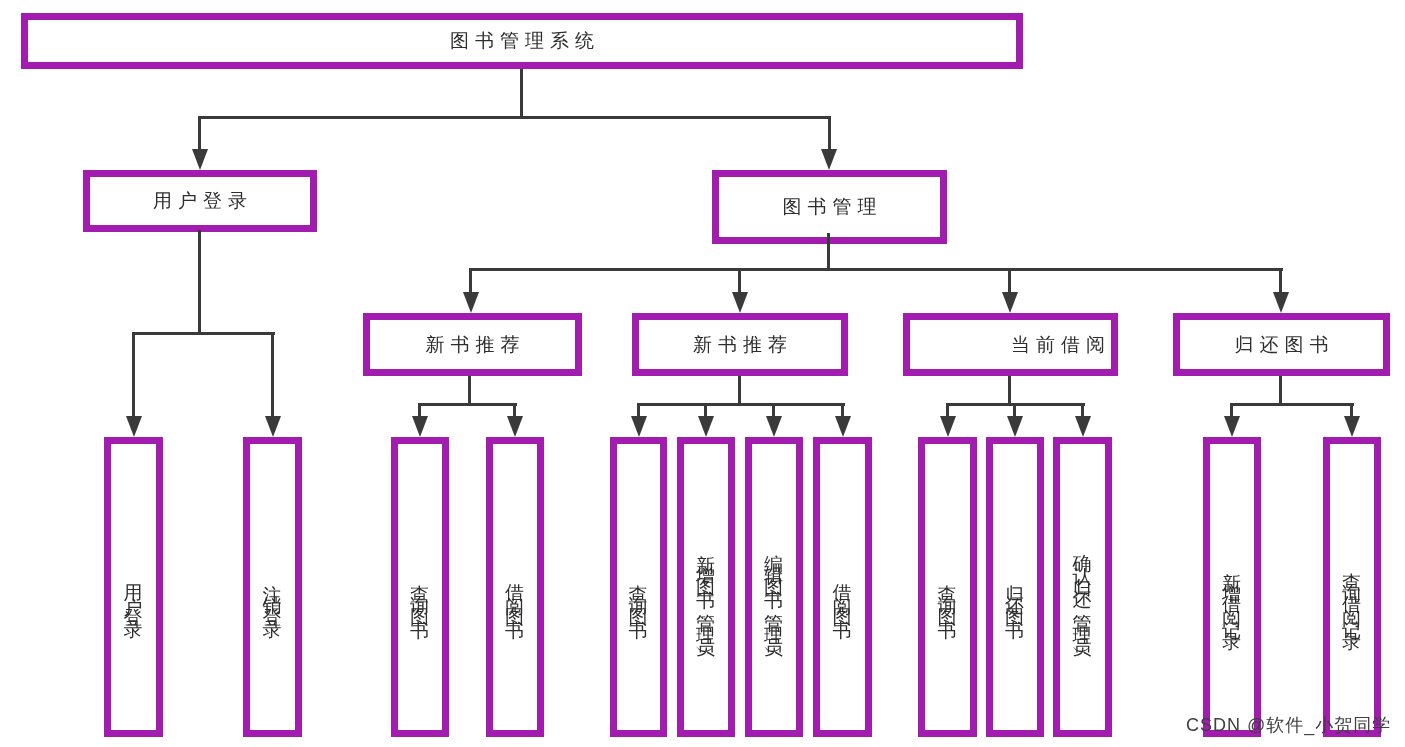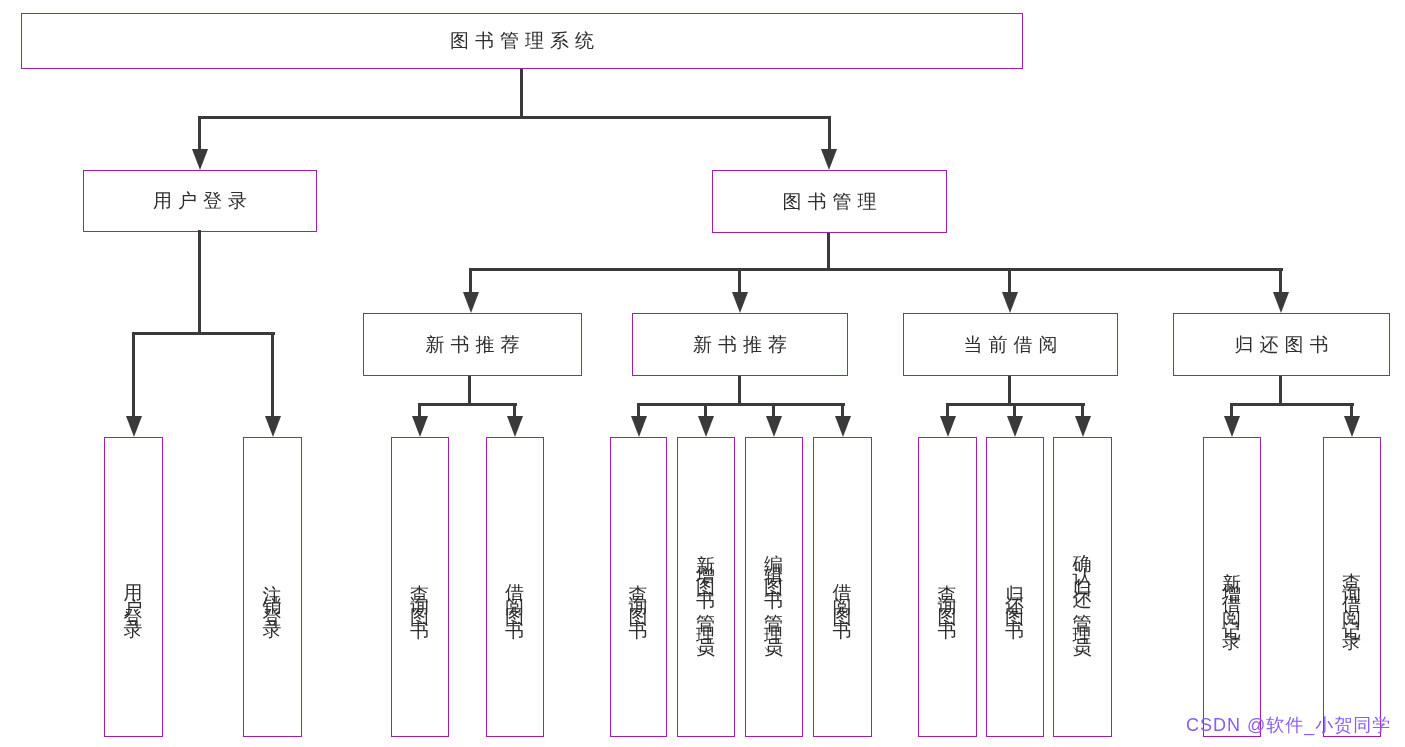--- a/index.html
+++ b/index.html
@@ -11,21 +11,21 @@
   #stage {
     position: relative;
     width: 1405px;
     height: 747px;
     background: #ffffff;
     overflow: hidden;
   }
   .node {
     position: absolute;
     box-sizing: border-box;
-    border: 1px solid #a21caf;
+    border: 7px solid #a21caf;
     background: #ffffff;
     color: #2e2e2e;
     display: flex;
     align-items: center;
     justify-content: center;
   }
   .h-node .label {
     font-size: 19px;
     letter-spacing: 6px;
     padding-left: 6px; 
@@ -51,48 +51,48 @@
     border-left: 8px solid transparent;
     border-right: 8px solid transparent;
     border-top: 21px solid #3a3a3a;
   }
   #watermark {
     position: absolute;
     left: 1186px;
     top: 713px;
     font-size: 18px;
     letter-spacing: 1px;
-    color: #8b5cf6;
+    color: #404040;
     white-space: nowrap;
     z-index: 5;
   }
 </style>
 </head>
 <body>
 
 <div id="stage">
 
   <div class="node h-node" style="left:21px; top:13px; width:1002px; height:56px;">
     <span class="label">图书管理系统</span>
   </div>
 
   <div class="node h-node" style="left:83px; top:170px; width:234px; height:62px;">
     <span class="label">用户登录</span>
   </div>
-  <div class="node h-node" style="left:712px; top:170px; width:235px; height:63px;">
+  <div class="node h-node" style="left:712px; top:170px; width:235px; height:74px;">
     <span class="label">图书管理</span>
   </div>
 
   <div class="node h-node" style="left:363px; top:313px; width:219px; height:63px;">
     <span class="label">新书推荐</span>
   </div>
   <div class="node h-node" style="left:632px; top:313px; width:216px; height:63px;">
     <span class="label">新书推荐</span>
   </div>
-  <div class="node h-node" style="left:903px; top:313px; width:215px; height:63px;">
+  <div class="node h-node" style="left:903px; top:313px; width:215px; height:63px;justify-content:flex-end;">
     <span class="label">当前借阅</span>
   </div>
   <div class="node h-node" style="left:1173px; top:313px; width:217px; height:63px;">
     <span class="label">归还图书</span>
   </div>
 
   <div class="node v-node" style="left:104px; top:437px; width:59px; height:300px;">
     <span class="label">用户登录</span>
   </div>
   <div class="node v-node" style="left:243px; top:437px; width:59px; height:300px;">

